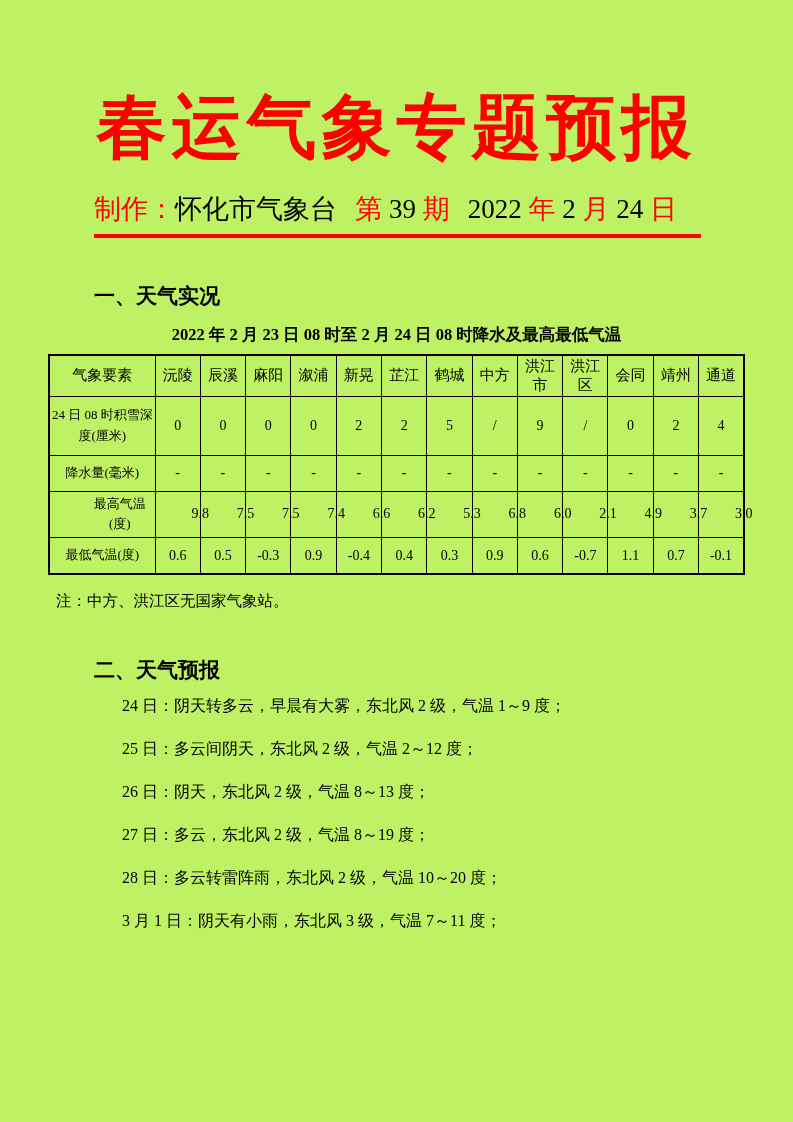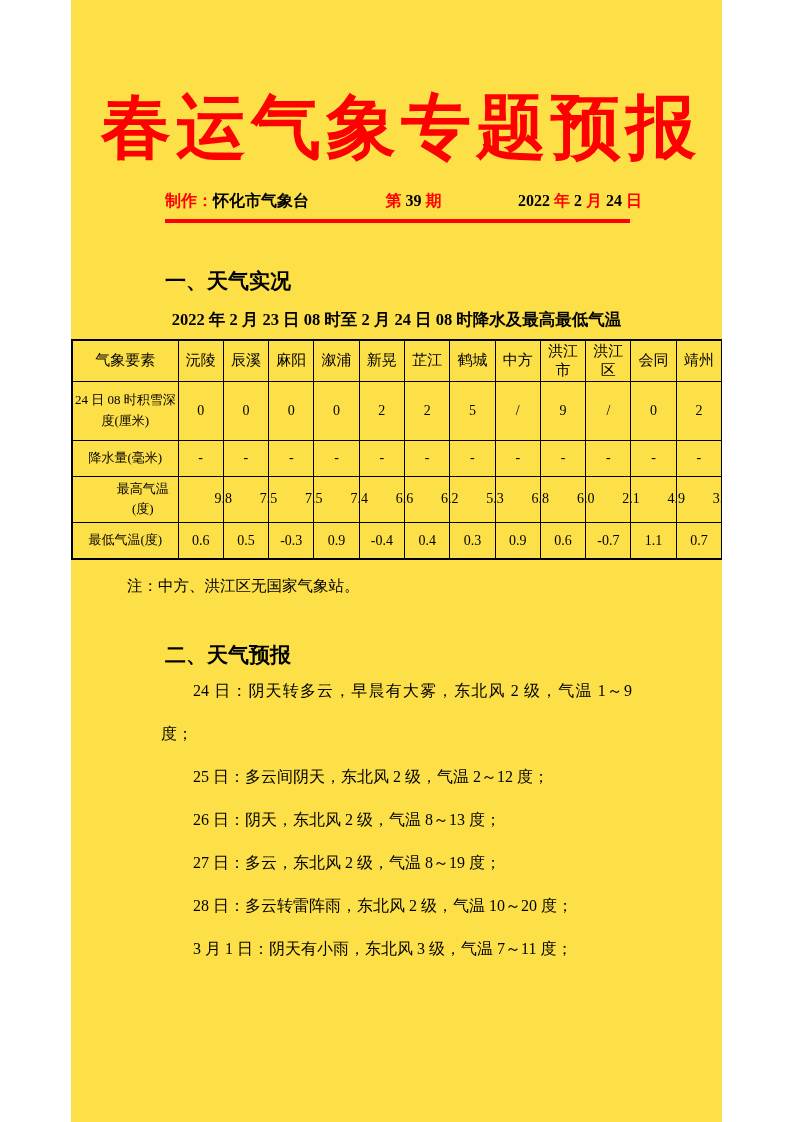--- a/index.html
+++ b/index.html
@@ -1,42 +1,42 @@
 <!DOCTYPE html>
 <html lang="zh"><head>
 <meta charset="utf-8">
 <style>
   html,body { margin:0; padding:0; background:#ffffff; }
   .page {
     position:relative;
-    width:651px; height:1122px;
+    width:793px; height:1122px;
     margin:0 auto;
-    background:#fde047;
+    background:#bef264;
     color:#000;
     font-family:"Liberation Serif","DejaVu Serif",serif;
     overflow:hidden;
   }
   
   .doc-title {
     margin:88px 30px 0;
     text-align:center;
     color:#ff0000;
     font-size:70px;
     font-weight:700;
     letter-spacing:5px;
     line-height:1.15;
     white-space:nowrap;
   }
   .masthead {
     display:flex;
     justify-content:space-between;
     align-items:baseline;
-    margin:22px 80px 0 94px;
-    font-size:16px;
-    font-weight:700;
+    margin:22px 116px 0 94px;
+    font-size:27px;
+    font-weight:400;
   }
   .red { color:#ff0000; }
   .blk { color:#000000; }
   .divider {
     margin:7px 92px 0 94px;
     height:4px;
     background:#ff0000;
   }
   
   .section-heading {

